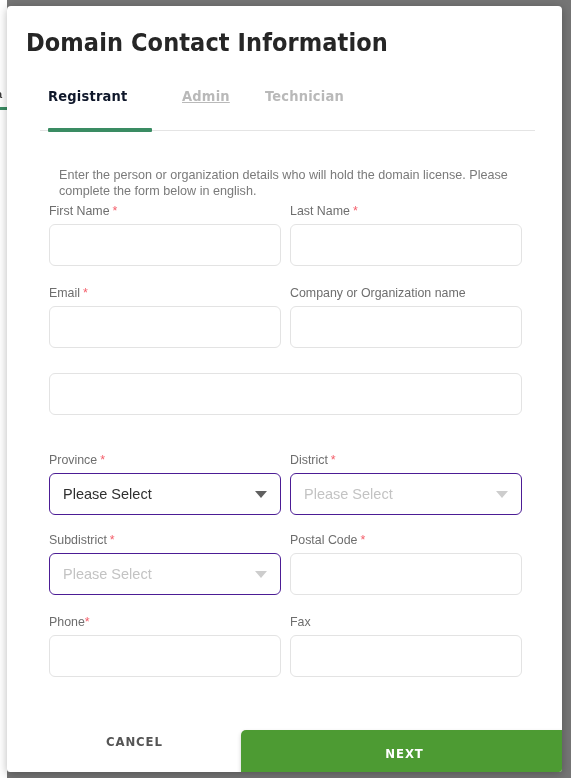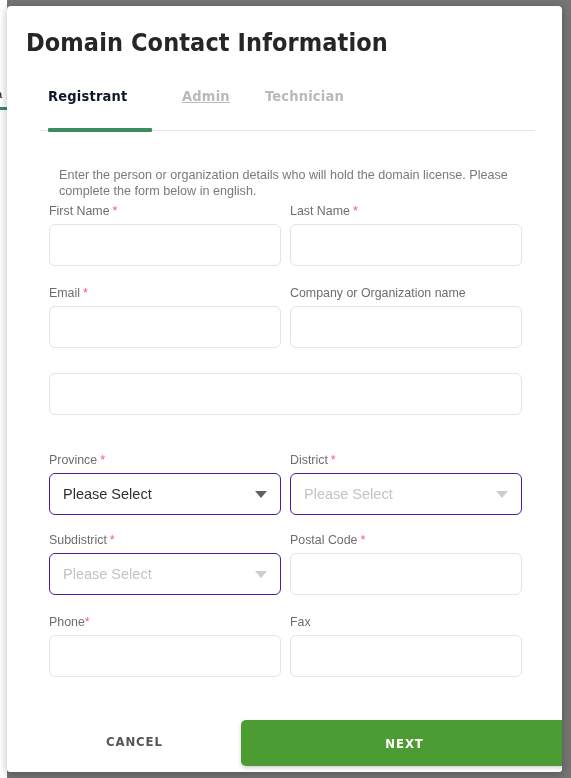--- a/index.html
+++ b/index.html
@@ -232,21 +232,21 @@
     font-size: 13px;
     font-weight: 600;
     letter-spacing: 0.9px;
     color: #555555;
     cursor: pointer;
     padding: 6px 4px;
   }
   #next-button {
     position: absolute;
     left: 226px;
-    top: 6px;
+    top: 16px;
     width: 327px;
     height: 46px;
     border: none;
     border-radius: 5px;
     background: #4d9b33;
     color: #ffffff;
     font-family: "DejaVu Sans Condensed", "Liberation Sans Narrow", "Liberation Sans", sans-serif;
     font-stretch: condensed;
     font-size: 13px;
     font-weight: 700;

